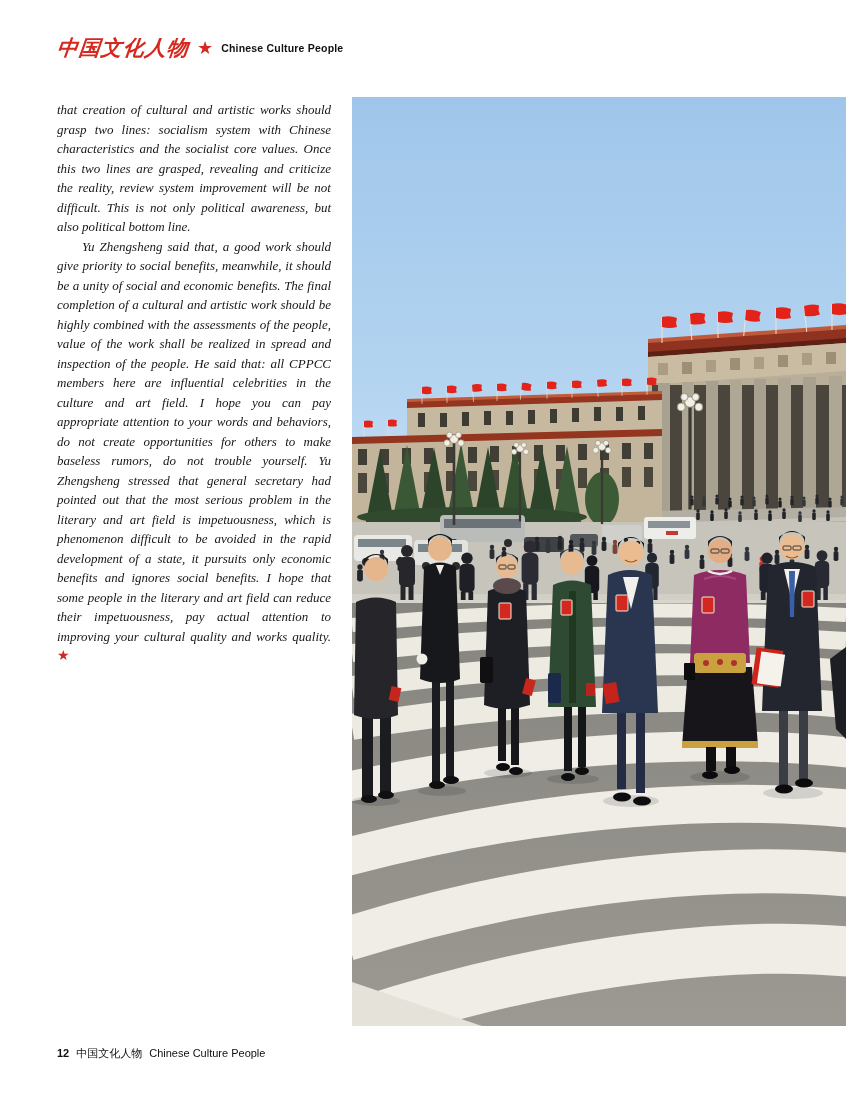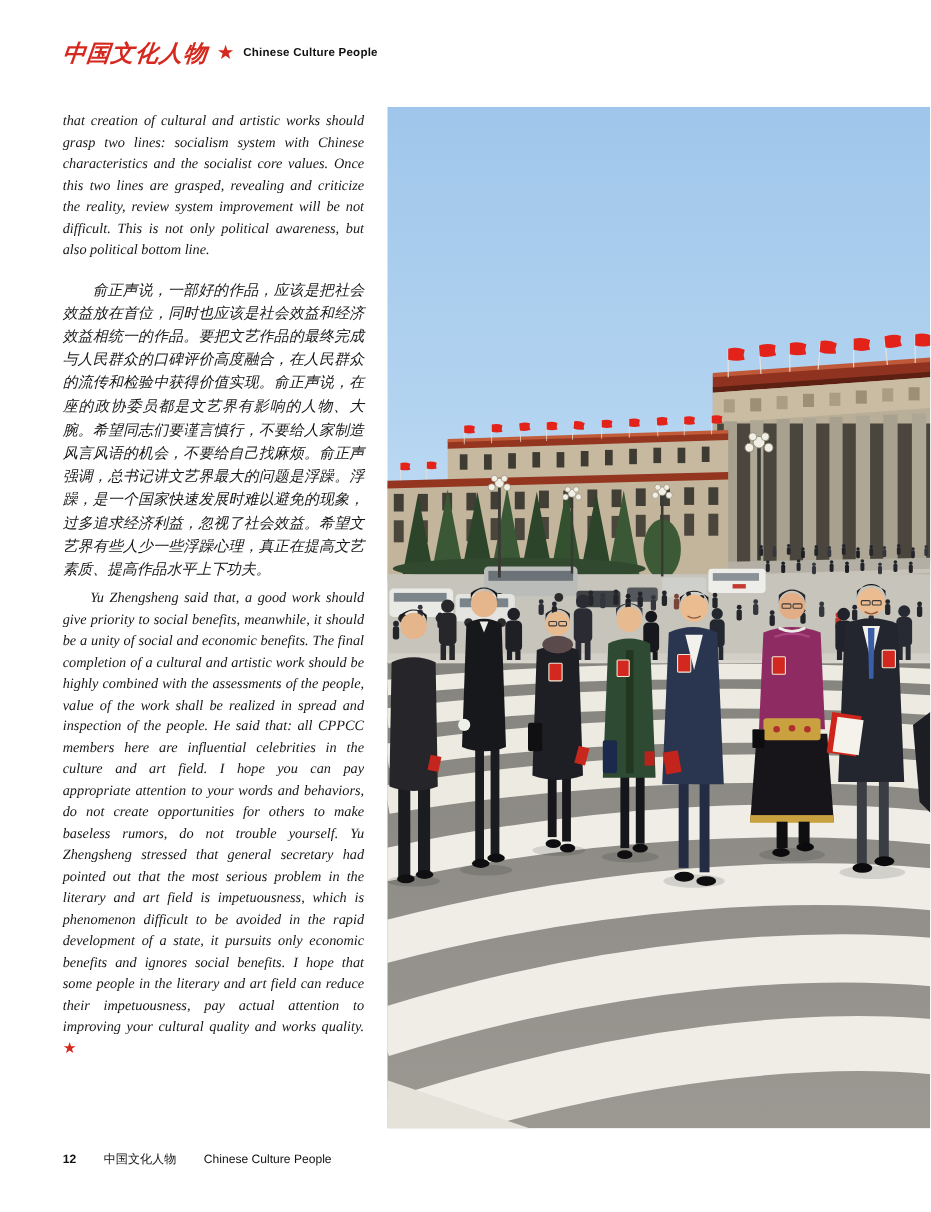--- a/index.html
+++ b/index.html
@@ -21,37 +21,36 @@
              text-align:justify; text-indent:2em; margin:17px 0 4px 0; }
   .para-en2 { text-indent:25px; margin-top:0; }
   .end-star { color:#d5281e; font-size:14px; font-family:"DejaVu Sans", sans-serif; }
 
   
   .photo { position:absolute; left:352px; top:97px; width:494px; height:929px; overflow:hidden; }
   .photo svg { display:block; }
 
   
   .page-footer { position:absolute; left:57px; top:1046px; font-size:11px; color:#111;
-                 display:flex; gap:25px; align-items:baseline; }
+                 display:flex; gap:7px; align-items:baseline; }
   .footer-num { font-weight:bold; }
 </style>
 </head>
 <body>
 
 <div class="page">
 
   <div class="brand">
     <span class="brand-cn">中国文化人物</span>
     <span class="brand-star">★</span>
     <span class="brand-en">Chinese Culture People</span>
   </div>
 
   <div class="text-col">
     <p class="para-en">that creation of cultural and artistic works should grasp two lines: socialism system with Chinese characteristics and the socialist core values. Once this two lines are grasped, revealing and criticize the reality, review system improvement will be not difficult. This is not only political awareness, but also political bottom line.</p>
-    <p class="para-cn">俞正声说，一部好的作品，应该是把社会效益放在首位，同时也应该是社会效益和经济效益相统一的作品。要把文艺作品的最终完成与人民群众的口碑评价高度融合，在人民群众的流传和检验中获得价值实现。俞正声说，在座的政协委员都是文艺界有影响的人物、大腕。希望同志们要谨言慎行，不要给人家制造风言风语的机会，不要给自己找麻烦。俞正声强调，总书记讲文艺界最大的问题是浮躁。浮躁，是一个国家快速发展时难以避免的现象，过多追求经济利益，忽视了社会效益。希望文艺界有些人少一些浮躁心理，真正在提高文艺素质、提高作品水平上下功夫。</p>
     <p class="para-en para-en2"><span>Yu Zhengsheng said that, a good work should give priority to social benefits, meanwhile, it should be a unity of social and economic benefits. The final completion of a cultural and artistic work should be highly combined with the assessments of the people, value of the work shall be realized in spread and inspection of the people. He said that: all CPPCC members here are influential celebrities in the culture and art field. I hope you can pay appropriate attention to your words and behaviors, do not create opportunities for others to make baseless rumors, do not trouble yourself. Yu Zhengsheng stressed that general secretary had pointed out that the most serious problem in the literary and art field is impetuousness, which is phenomenon difficult to be avoided in the rapid development of a state, it pursuits only economic benefits and ignores social benefits. I hope that some people in the literary and art field can reduce their impetuousness, pay actual attention to improving your cultural quality and works quality.</span> <span class="end-star">★</span></p>
   </div>
 
   <div class="photo">
     <svg width="494" height="929" viewBox="0 0 494 929" xmlns="http://www.w3.org/2000/svg">
       <defs>
         <linearGradient id="skyg" x1="0" y1="0" x2="0" y2="1">
           <stop offset="0" stop-color="#9FC6EA"></stop>
             <stop offset="0.7" stop-color="#B5D5F1"></stop>
             <stop offset="1" stop-color="#CDE3F6"></stop>

